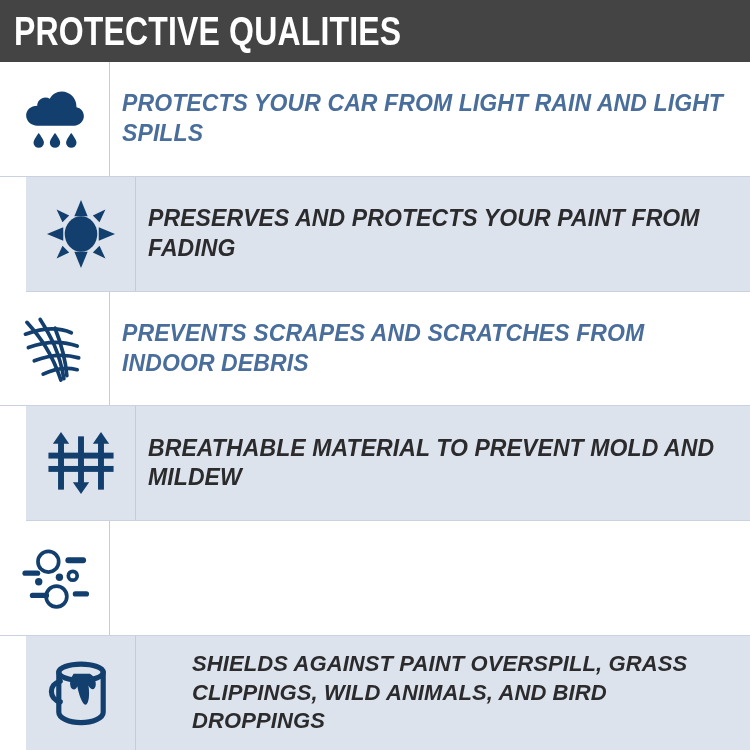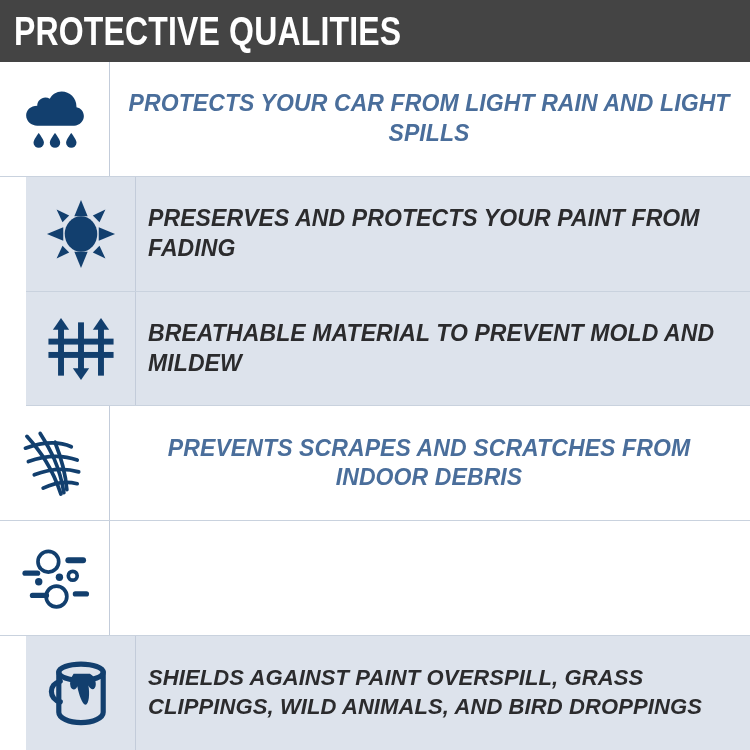--- a/index.html
+++ b/index.html
@@ -50,22 +50,22 @@
   }
   .row {
     flex: 1 1 0;
     display: flex;
     align-items: stretch;
     position: relative;
     box-sizing: border-box;
     border-bottom: 1px solid #c9d2de;
     min-height: 0;
   }
-  .row:last-child { border-bottom: none; }
-  .row.light  { background: #ffffff; text-align: center; }
+  .row:last-child { border-bottom: none; gap: 44px; }
+  .row.light  { background: #ffffff; }
   .row.shade  { background: #dde3ec; margin-left: 26px; }
 
   .icon-cell {
     flex: 0 0 110px;
     display: flex;
     align-items: center;
     justify-content: center;
     box-sizing: border-box;
     border-right: 1px solid #c3ccda;
   }
@@ -139,63 +139,63 @@
             <polygon points="17,83 25,66 34,75"></polygon>
             <polygon points="83,83 66,75 75,66"></polygon>
           </g>
         </svg>
       </div>
       <div class="text-cell">
         <div class="row-text">PRESERVES AND PROTECTS YOUR PAINT FROM FADING</div>
       </div>
     </div>
 
-    <div class="row shade">
-      <div class="icon-cell">
-        <svg viewBox="0 0 100 100">
-          <g fill="#123f6e">
-
-            <rect x="19" y="20" width="8" height="66"></rect>
-            <polygon points="23,8 12,24 34,24"></polygon>
-
-            <rect x="46" y="14" width="8" height="66"></rect>
-            <polygon points="50,92 39,76 61,76"></polygon>
-
-            <rect x="73" y="20" width="8" height="66"></rect>
-            <polygon points="77,8 66,24 88,24"></polygon>
-
-            <rect x="6" y="36" width="88" height="8"></rect>
-            <rect x="6" y="54" width="88" height="8"></rect>
-          </g>
-        </svg>
-      </div>
-      <div class="text-cell">
-        <div class="row-text">BREATHABLE MATERIAL TO PREVENT MOLD AND MILDEW</div>
-      </div>
-    </div>
-
     <div class="row light">
       <div class="icon-cell">
         <svg viewBox="0 0 100 100">
           <g fill="none" stroke="#123f6e" stroke-width="5" stroke-linecap="round">
             <path d="M12 14 C30 34, 46 56, 58 92"></path>
             <path d="M30 10 C44 32, 56 54, 62 90"></path>
             <path d="M50 22 C58 42, 64 62, 66 86"></path>
             <path d="M10 30 C32 22, 54 20, 72 28"></path>
             <path d="M14 48 C36 40, 58 38, 80 46"></path>
             <path d="M22 66 C42 58, 62 56, 82 62"></path>
             <path d="M34 84 C50 76, 64 74, 80 78"></path>
           </g>
         </svg>
       </div>
       <div class="text-cell">
         <div class="row-text">PREVENTS SCRAPES AND SCRATCHES FROM INDOOR DEBRIS</div>
       </div>
     </div>
 
+    <div class="row shade">
+      <div class="icon-cell">
+        <svg viewBox="0 0 100 100">
+          <g fill="#123f6e">
+
+            <rect x="19" y="20" width="8" height="66"></rect>
+            <polygon points="23,8 12,24 34,24"></polygon>
+
+            <rect x="46" y="14" width="8" height="66"></rect>
+            <polygon points="50,92 39,76 61,76"></polygon>
+
+            <rect x="73" y="20" width="8" height="66"></rect>
+            <polygon points="77,8 66,24 88,24"></polygon>
+
+            <rect x="6" y="36" width="88" height="8"></rect>
+            <rect x="6" y="54" width="88" height="8"></rect>
+          </g>
+        </svg>
+      </div>
+      <div class="text-cell">
+        <div class="row-text">BREATHABLE MATERIAL TO PREVENT MOLD AND MILDEW</div>
+      </div>
+    </div>
+
     <div class="row light">
       <div class="icon-cell">
         <svg viewBox="0 0 100 100">
           <g fill="none" stroke="#123f6e" stroke-width="5">
             <circle cx="41" cy="28" r="14"></circle>
             <circle cx="52" cy="75" r="14"></circle>
             <circle cx="74" cy="47" r="6"></circle>
           </g>
           <g fill="#123f6e">
             <circle cx="56" cy="49" r="5"></circle>

